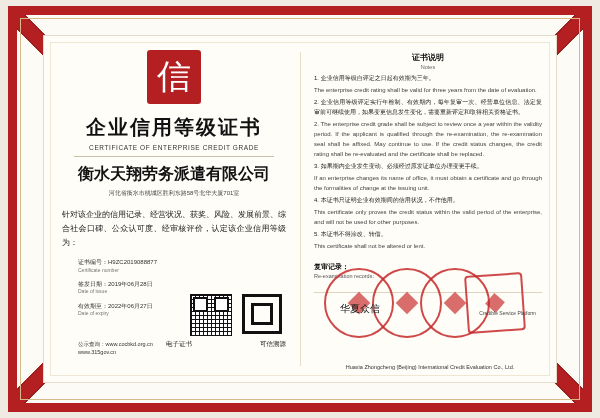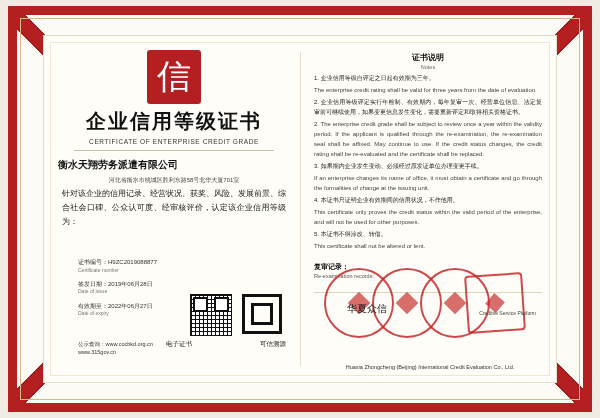--- a/index.html
+++ b/index.html
@@ -64,39 +64,39 @@
 
   
   .logo-wrap{display:flex;justify-content:center;margin-top:4px;}
   .logo{
     width:54px;height:54px;background:#b41f22;border-radius:3px;
     display:flex;align-items:center;justify-content:center;
     color:#fff;font-size:34px;line-height:1;
     font-family:"Liberation Serif", serif;
   }
   .title-cn{
-    margin-top:4px;text-align:center;
+    margin-top:10px;text-align:center;
     font-size:20px;letter-spacing:2px;font-weight:bold;color:#111;
     font-family:"Liberation Serif", serif;
   }
   .title-en{
     margin-top:3px;text-align:center;font-size:6.5px;letter-spacing:.6px;color:#333;
   }
   .rule{
     margin:5px auto 0;width:86%;height:1px;background:#c9c0a8;
   }
   .company{
-    margin-top:7px;text-align:left;font-size:10px;font-weight:bold;color:#111;
+    margin-top:7px;text-align:center;font-size:16px;font-weight:bold;color:#111;
     font-family:"Liberation Serif", serif;
   }
   .address{
     margin-top:4px;text-align:center;font-size:6px;color:#444;
   }
   .body-cn{
-    margin-top:2px;font-size:8px;line-height:1.75;color:#1a1a1a;text-align:justify;
+    margin-top:10px;font-size:8px;line-height:1.75;color:#1a1a1a;text-align:justify;
     padding:0 4px;
   }
   .grade{
     margin-top:4px;text-align:center;color:#b41f22;
     font-size:40px;font-weight:bold;letter-spacing:8px;
     font-family:"Liberation Serif", serif;
   }
   .meta{
     position:absolute;left:34px;bottom:58px;font-size:6px;color:#333;line-height:1.35;
   }
@@ -155,21 +155,21 @@
     background:#c62a2c;opacity:.8;
   }
   .stamp.s1{left:8px;top:2px;}
   .stamp.s2{left:56px;top:2px;}
   .stamp.s3{left:104px;top:2px;}
   .stamp.sq-stamp{
     left:150px;top:8px;width:54px;height:54px;border-radius:4px;transform:rotate(-4deg);
   }
   .stamp.sq-stamp:after{width:14px;height:14px;}
   .sign{
-    position:absolute;left:31px;bottom:24px;font-size:10px;color:#1a1a1a;
+    position:absolute;left:24px;bottom:24px;font-size:10px;color:#1a1a1a;
     font-family:Liberation Mono, monospace;
   }
   .sign-en{
     position:absolute;left:8px;right:4px;bottom:12px;font-size:5.5px;color:#333;text-align:center;
   }
   .org-en{
     position:absolute;right:6px;bottom:24px;font-size:5px;color:#444;text-align:right;line-height:1.3;
   }
 </style>
 </head>

